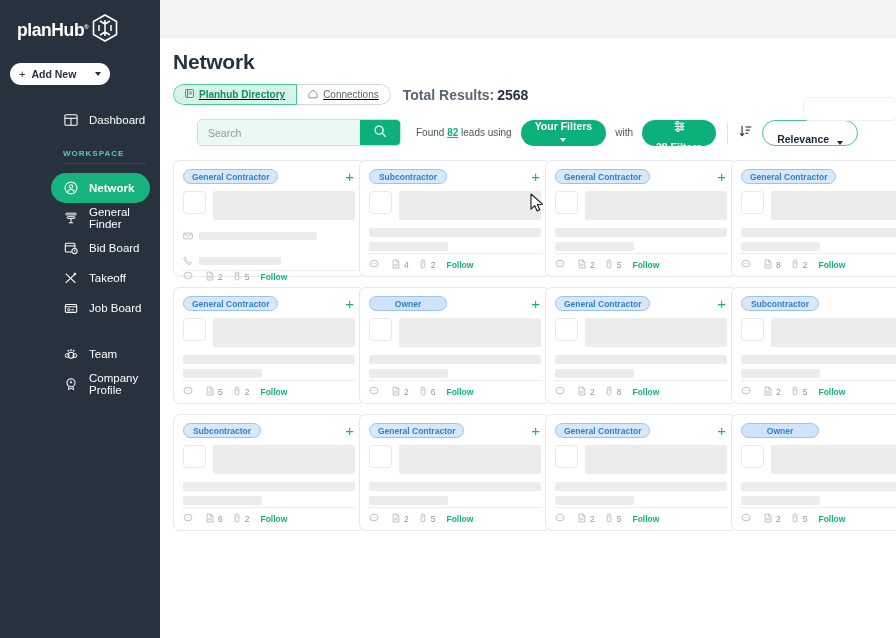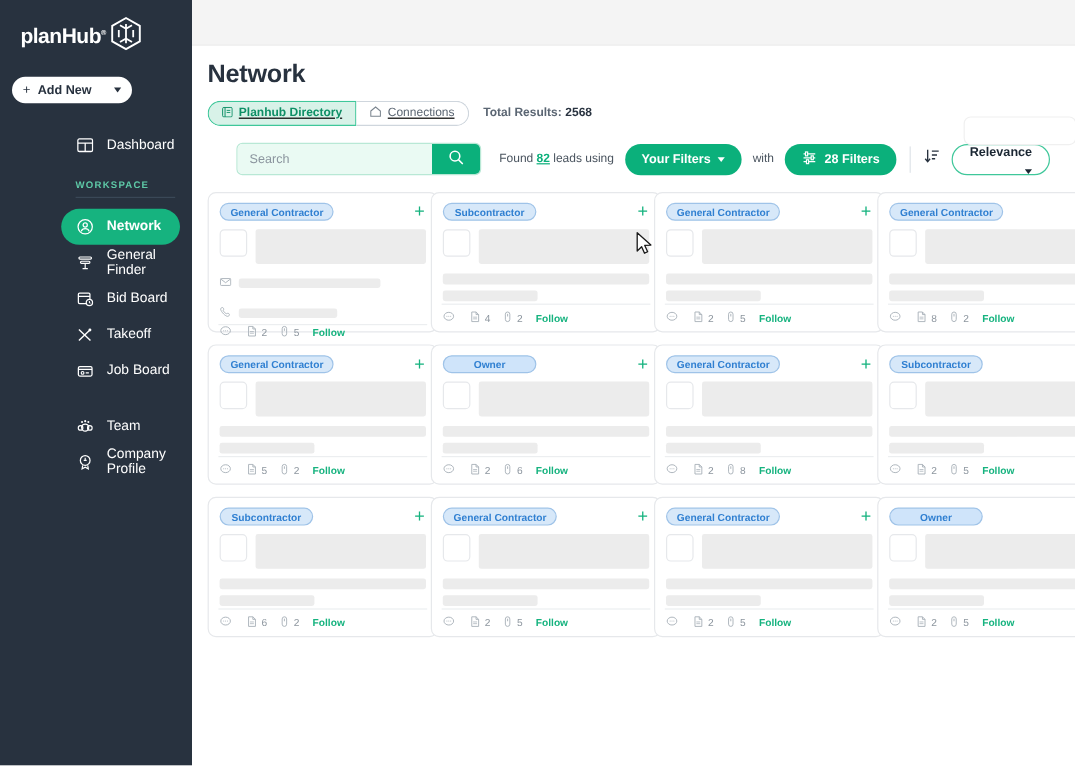--- a/index.html
+++ b/index.html
@@ -87,21 +87,21 @@
   .tab {
     display: flex; align-items: center; gap: 5px;
     padding: 0 11px; font-size: 10px; cursor: pointer;
     border: 1px solid #cfd6dd; background: #ffffff; color: #5b6673;
   }
   .tab:first-child { border-radius: 13px 0 0 13px; }
   .tab:last-child { border-radius: 0 13px 13px 0; border-left: none; }
   .tab.active {
     background: #d8f2e8; border-color: #3fc79a; color: #0e8f66; font-weight: 700;
   }
-  .total-results { font-size: 10px; color: #5b6673; font-weight: 600; }
+  .total-results { font-size: 14px; color: #5b6673; font-weight: 600; }
   .total-results b { color: #28323f; font-weight: 600; margin-left: 3px; }
 
   
   .filterbar {
     display: flex; align-items: center;
     padding: 14px 0 0 13px; gap: 9px;
     position: relative;
   }
   .ghost-card {
     position: absolute; right: 12px; top: -8px;
@@ -125,36 +125,36 @@
     width: 40px; background: #0bb07b; border: none; cursor: pointer;
     display: flex; align-items: center; justify-content: center;
   }
   .found-text { font-size: 10px; color: #4a545f; margin-left: 6px; }
   .found-text .lead-num { color: #0bb07b; font-weight: 700; text-decoration: underline; }
 
   .pill-green {
     height: 26px; border-radius: 13px; background: #0bb07b;
     color: #ffffff; font-size: 10.5px; font-weight: 700;
     display: flex; align-items: center; gap: 6px;
-    padding: 0 14px; cursor: pointer; border: none;
+    padding: 0 14px; cursor: pointer; border: none; flex-direction: column;
   }
   .pill-green .caret-w {
     width: 0; height: 0;
     border-left: 3.5px solid transparent;
     border-right: 3.5px solid transparent;
     border-top: 4.5px solid #ffffff;
   }
   .with-text { font-size: 10px; color: #4a545f; }
   .divider-v { width: 1px; height: 22px; background: #dfe4e9; margin: 0 2px; }
   .pill-outline {
     height: 26px; border-radius: 13px; background: #ffffff;
     border: 1px solid #3fc79a; color: #1b2733;
     font-size: 10.5px; font-weight: 700;
     display: flex; align-items: flex-end; gap: 8px;
-    padding: 0 14px; cursor: pointer; flex-direction: column;
+    padding: 0 14px; cursor: pointer;
   }
   .pill-outline .caret-d {
     width: 0; height: 0;
     border-left: 3.5px solid transparent;
     border-right: 3.5px solid transparent;
     border-top: 4.5px solid #1b2733;
   }
 
   
   .grid {

